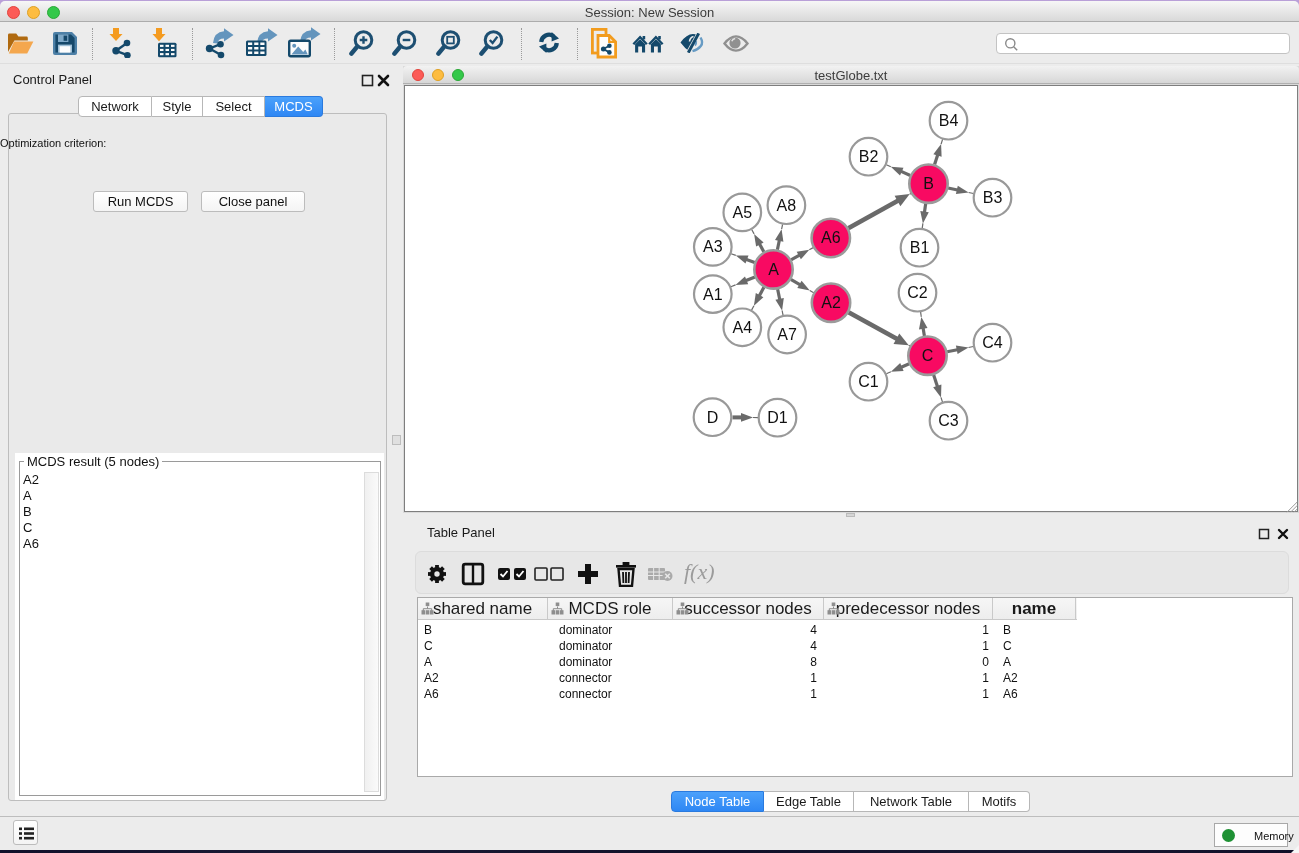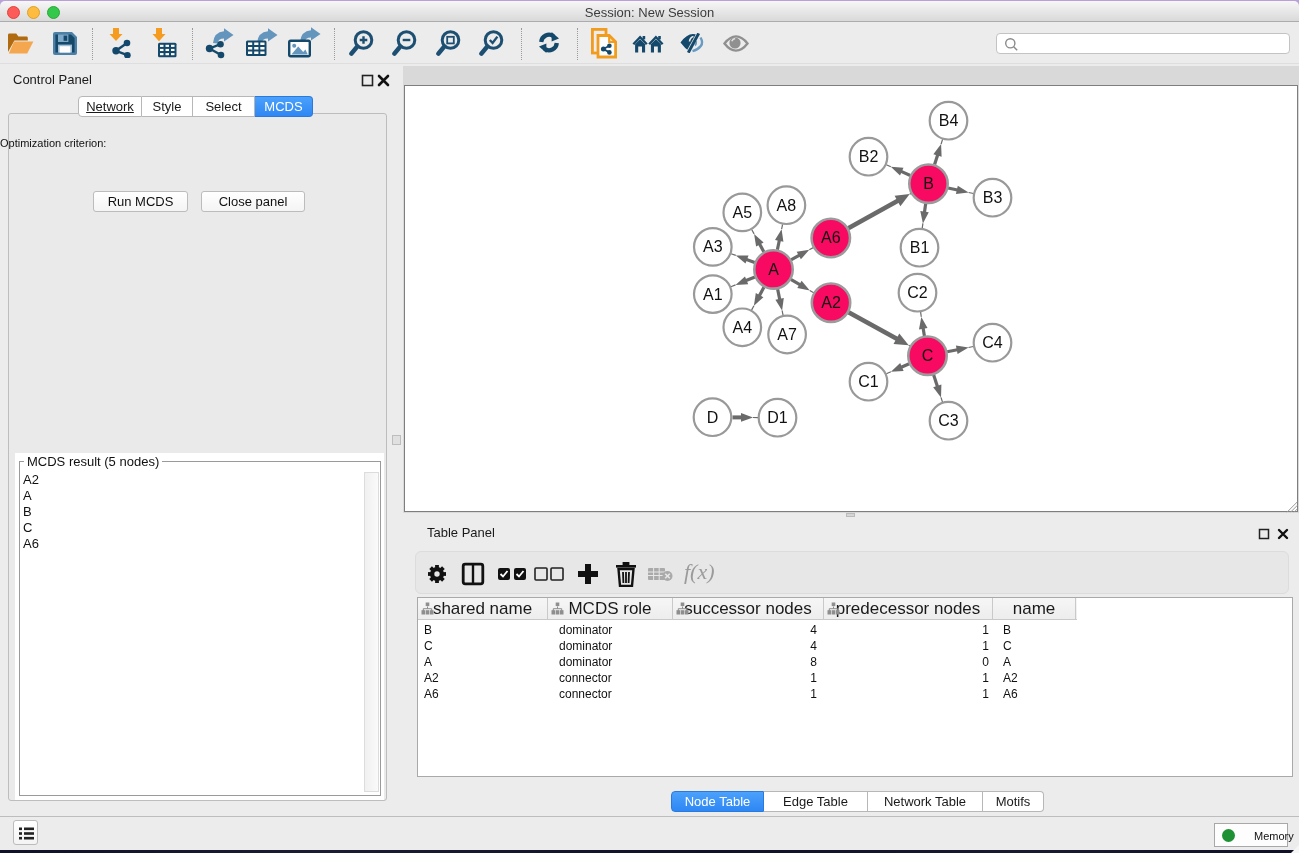--- a/index.html
+++ b/index.html
@@ -237,21 +237,21 @@
 <div class="abs" id="leftpanel">
   <div class="abs panel-title" style="left:13px;top:8px;">Control Panel</div>
   <svg class="abs" style="left:361px;top:10px;" width="13" height="13" viewBox="0 0 13 13">
       <rect x="1.5" y="1.5" width="10" height="10" fill="none" stroke="#222" stroke-width="1.6"></rect>
     </svg>
   <svg class="abs" style="left:377px;top:10px;" width="13" height="13" viewBox="0 0 13 13">
       <path d="M2 2 L11 11 M11 2 L2 11" stroke="#111" stroke-width="2.6" stroke-linecap="round"></path>
     </svg>
   <div class="abs" id="cpPane"></div>
   <div class="seg" style="left:78px;top:32px;">
-    <div class="s first" style="width:64px;text-decoration:underline;">Network</div>
+    <div class="s first" style="width:74px;">Network</div>
     <div class="s" style="width:51px;">Style</div>
     <div class="s" style="width:62px;">Select</div>
     <div class="s last sel" style="width:58px;">MCDS</div>
   </div>
   <div class="abs" style="left:0;top:73px;width:390px;text-align:left;font-size:11px;color:#111;">Optimization criterion:</div>
   <div class="btn" style="left:93px;top:127px;width:95px;height:21px;line-height:20px;">Run MCDS</div>
   <div class="btn" style="left:201px;top:127px;width:104px;height:21px;line-height:20px;">Close panel</div>
   <div class="abs" id="mcdsouter"></div>
   <div class="abs" id="mcdsbox">
     <div class="lab">MCDS result (5 nodes)</div>
@@ -263,20 +263,26 @@
         <li>C</li>
         <li>A6</li>
       </ul>
   </div>
 </div>
 
 <div class="abs" id="splitter">
     <div class="grip"></div>
   </div>
 <div class="abs" id="netwin">
+  <div class="abs" id="nettitle">
+    <div class="tl" style="left:9px;background:#fc5b57;border:0.5px solid #e2443d;"></div>
+    <div class="tl" style="left:29px;background:#fdbc40;border:0.5px solid #dfa023;"></div>
+    <div class="tl" style="left:49px;background:#34c84a;border:0.5px solid #2ba837;"></div>
+    <div class="abs title-text" style="top:2px;">testGlobe.txt</div>
+  </div>
   <div class="abs" id="netcanvas">
     <svg width="894" height="427" viewBox="403.5 85.3 894 427">
         <line x1="753.5" y1="276.2" x2="743.3" y2="280.4" stroke="#6a6a6a" stroke-width="3.2"></line>
         <polygon points="734.0,284.2 743.5,275.7 746.7,283.6" fill="#6a6a6a"></polygon>
         <line x1="734.0" y1="284.2" x2="729.4" y2="286.1" stroke="#6a6a6a" stroke-width="1.2"></line>
         <line x1="753.2" y1="261.7" x2="743.6" y2="258.2" stroke="#6a6a6a" stroke-width="3.2"></line>
         <polygon points="734.3,254.7 747.0,254.9 744.0,262.9" fill="#6a6a6a"></polygon>
         <line x1="734.3" y1="254.7" x2="729.6" y2="253.0" stroke="#6a6a6a" stroke-width="1.2"></line>
         <line x1="762.5" y1="286.3" x2="757.2" y2="296.2" stroke="#6a6a6a" stroke-width="3.2"></line>
         <polygon points="752.4,305.0 754.3,292.4 761.9,296.5" fill="#6a6a6a"></polygon>
@@ -484,21 +490,21 @@
         <div class="col" style="left:406px;width:169px;">predecessor nodes</div>
         <svg style="position:absolute;left:409px;top:4px;" width="13" height="13" viewBox="0 0 13 13">
           <g fill="#8e8e8e">
             <rect x="4.7" y="0.5" width="3.6" height="3.6"></rect>
             <rect x="0.5" y="8.2" width="3.6" height="4.3"></rect>
             <rect x="4.7" y="8.2" width="3.6" height="4.3"></rect>
             <rect x="8.9" y="8.2" width="3.6" height="4.3"></rect>
           </g>
           <path d="M2.3 9 L2.3 6.7 L10.7 6.7 L10.7 9 M6.5 6.7 L6.5 4.5" fill="none" stroke="#8e8e8e" stroke-width="1"></path>
         </svg>
-        <div class="col" style="left:575px;width:83px;">name</div>
+        <div class="col" style="left:575px;width:83px;font-weight:bold;">name</div>
       </div>
     <div class="trow" style="top:25px;">
         <span style="left:6px;">B</span>
         <span style="left:141px;">dominator</span>
         <span style="left:255px;width:144px;text-align:right;">4</span>
         <span style="left:406px;width:165px;text-align:right;">1</span>
         <span style="left:585px;">B</span>
       </div>
       <div class="trow" style="top:41px;">
         <span style="left:6px;">C</span>
@@ -524,21 +530,21 @@
       <div class="trow" style="top:89px;">
         <span style="left:6px;">A6</span>
         <span style="left:141px;">connector</span>
         <span style="left:255px;width:144px;text-align:right;">1</span>
         <span style="left:406px;width:165px;text-align:right;">1</span>
         <span style="left:585px;">A6</span>
       </div>
   </div>
   <div class="seg" style="left:268px;top:278px;">
     <div class="s first sel" style="width:93px;">Node Table</div>
-    <div class="s" style="width:104px;text-align:center;">Edge Table</div>
+    <div class="s" style="width:90px;text-align:center;">Edge Table</div>
     <div class="s" style="width:115px;">Network Table</div>
     <div class="s last" style="width:61px;">Motifs</div>
   </div>
 </div>
 
 <div class="abs" id="statusbar">
   <div class="btn" style="left:13px;top:3px;width:25px;height:25px;">
       <svg style="position:absolute;left:4px;top:4px;" width="17" height="17" viewBox="0 0 17 17">
         <g fill="#222">
           <rect x="1" y="2.5" width="3" height="2.6"></rect>

